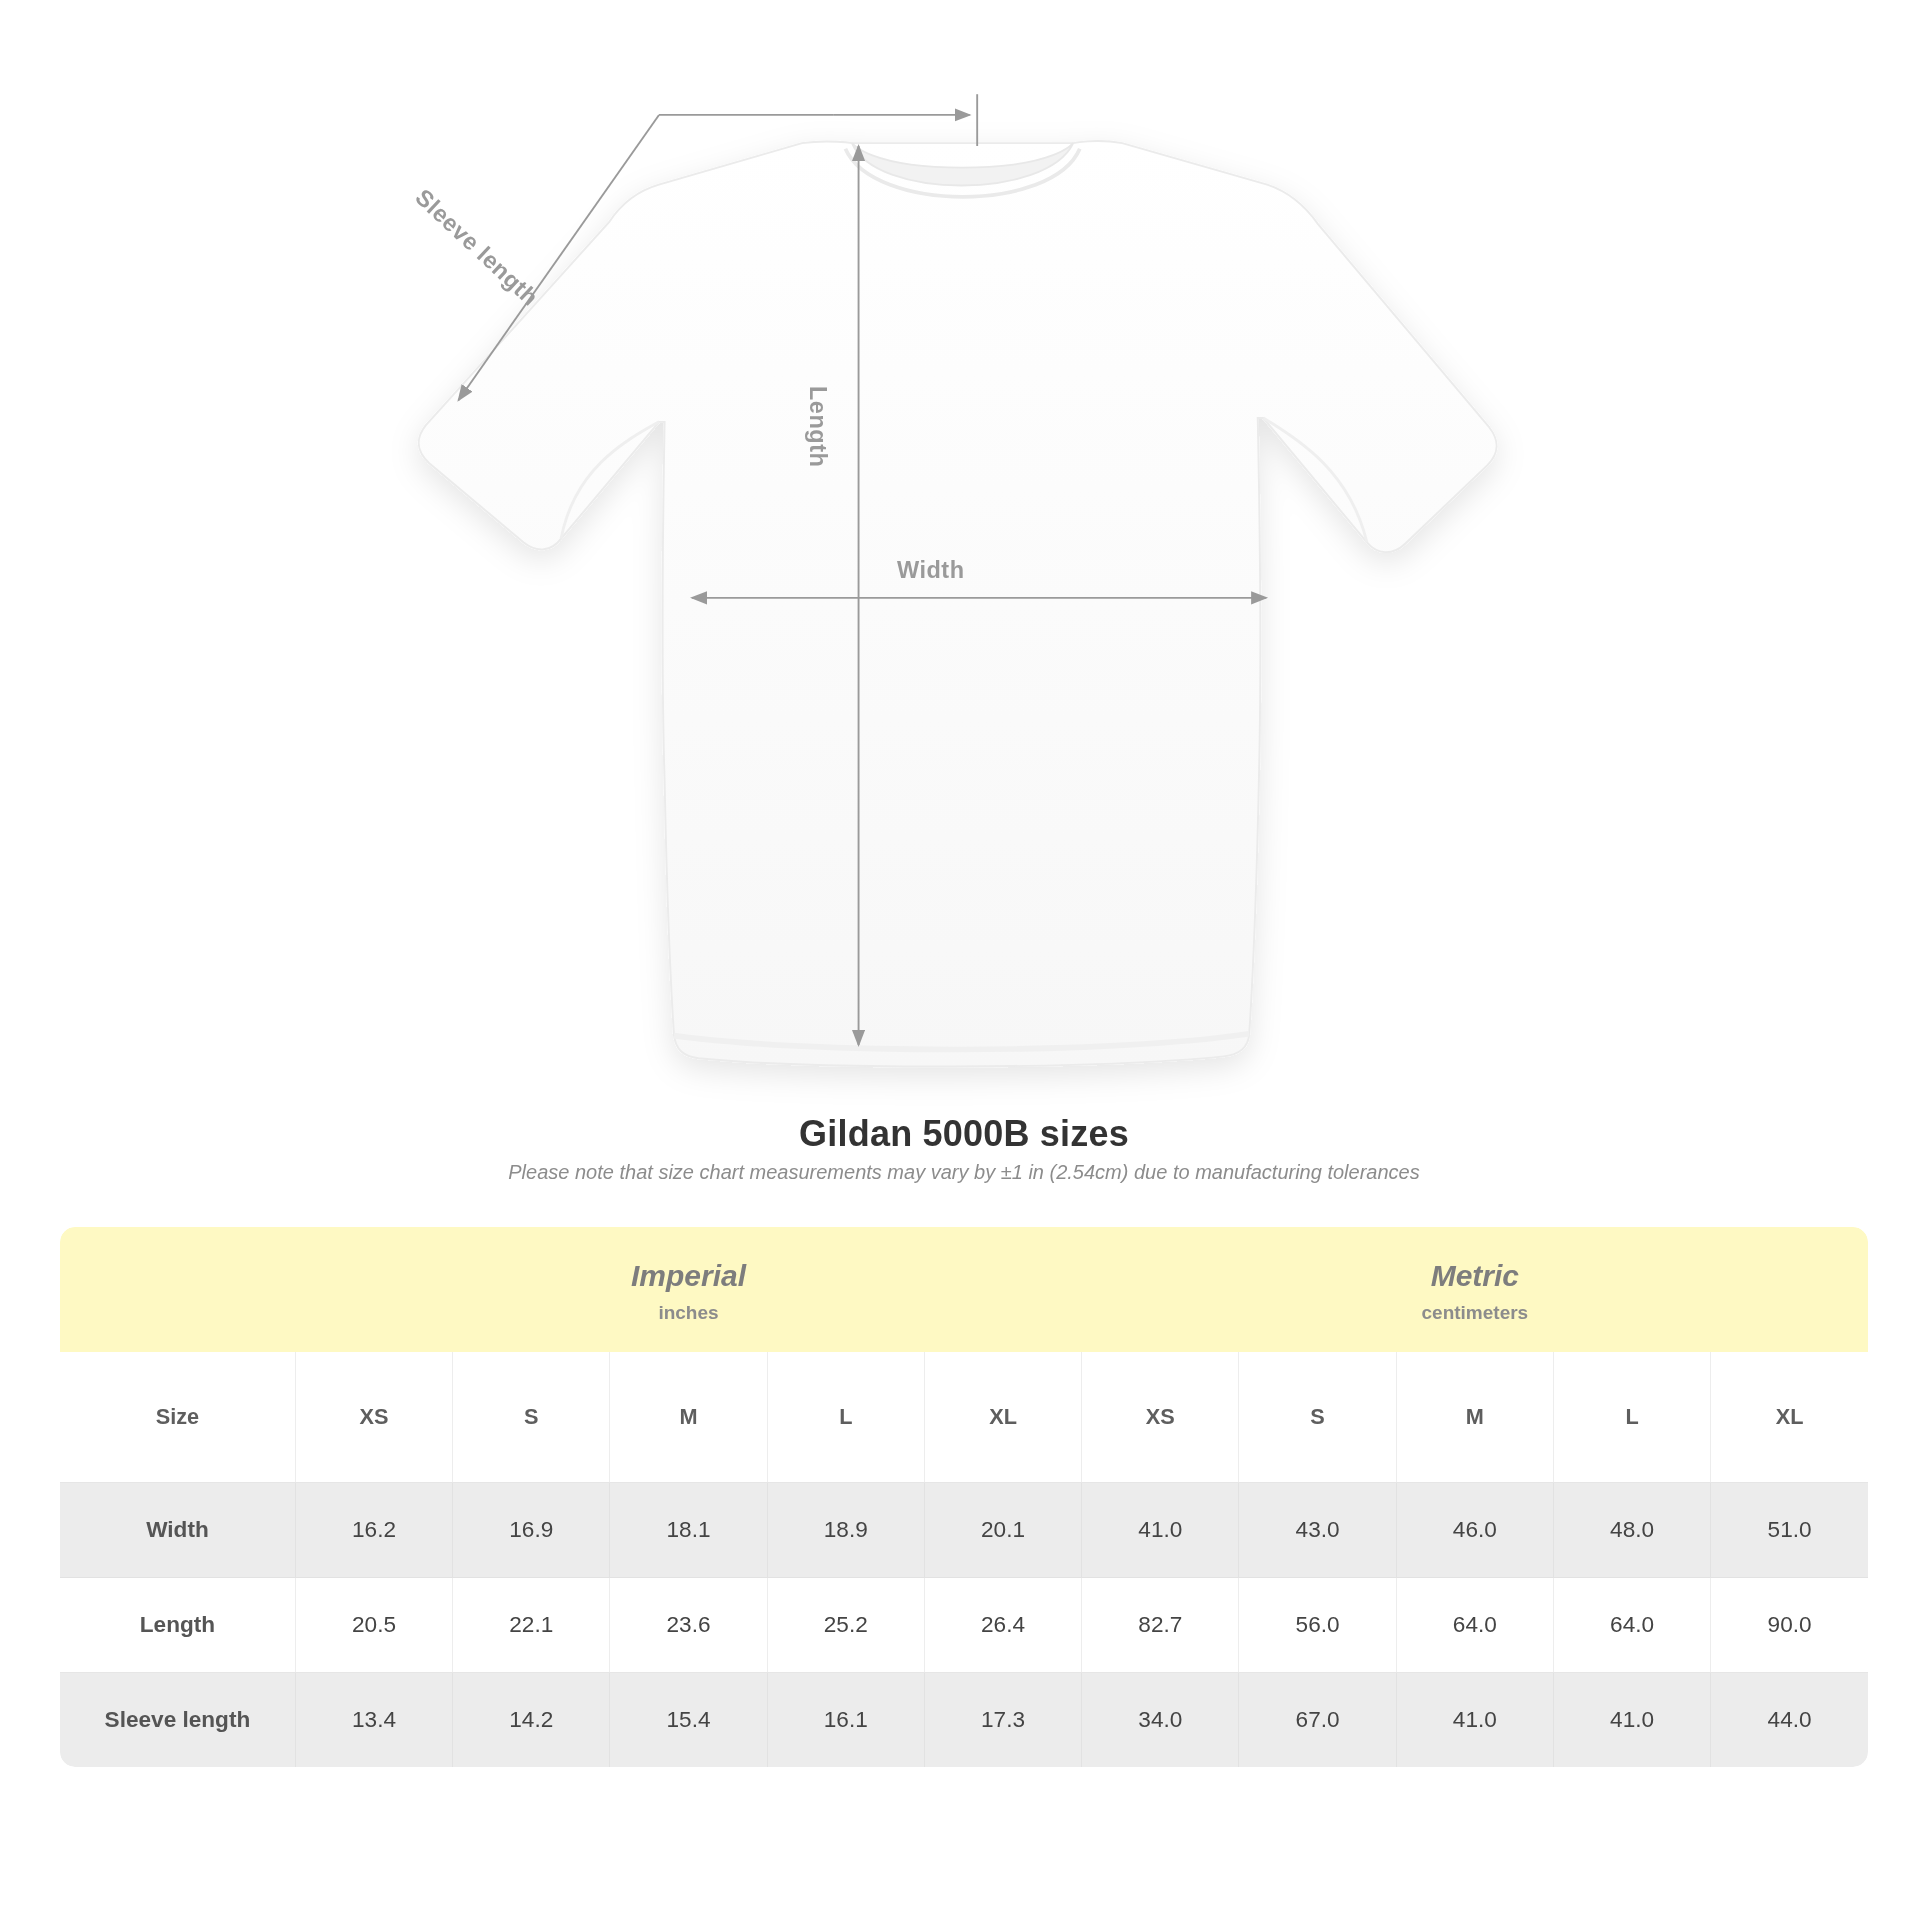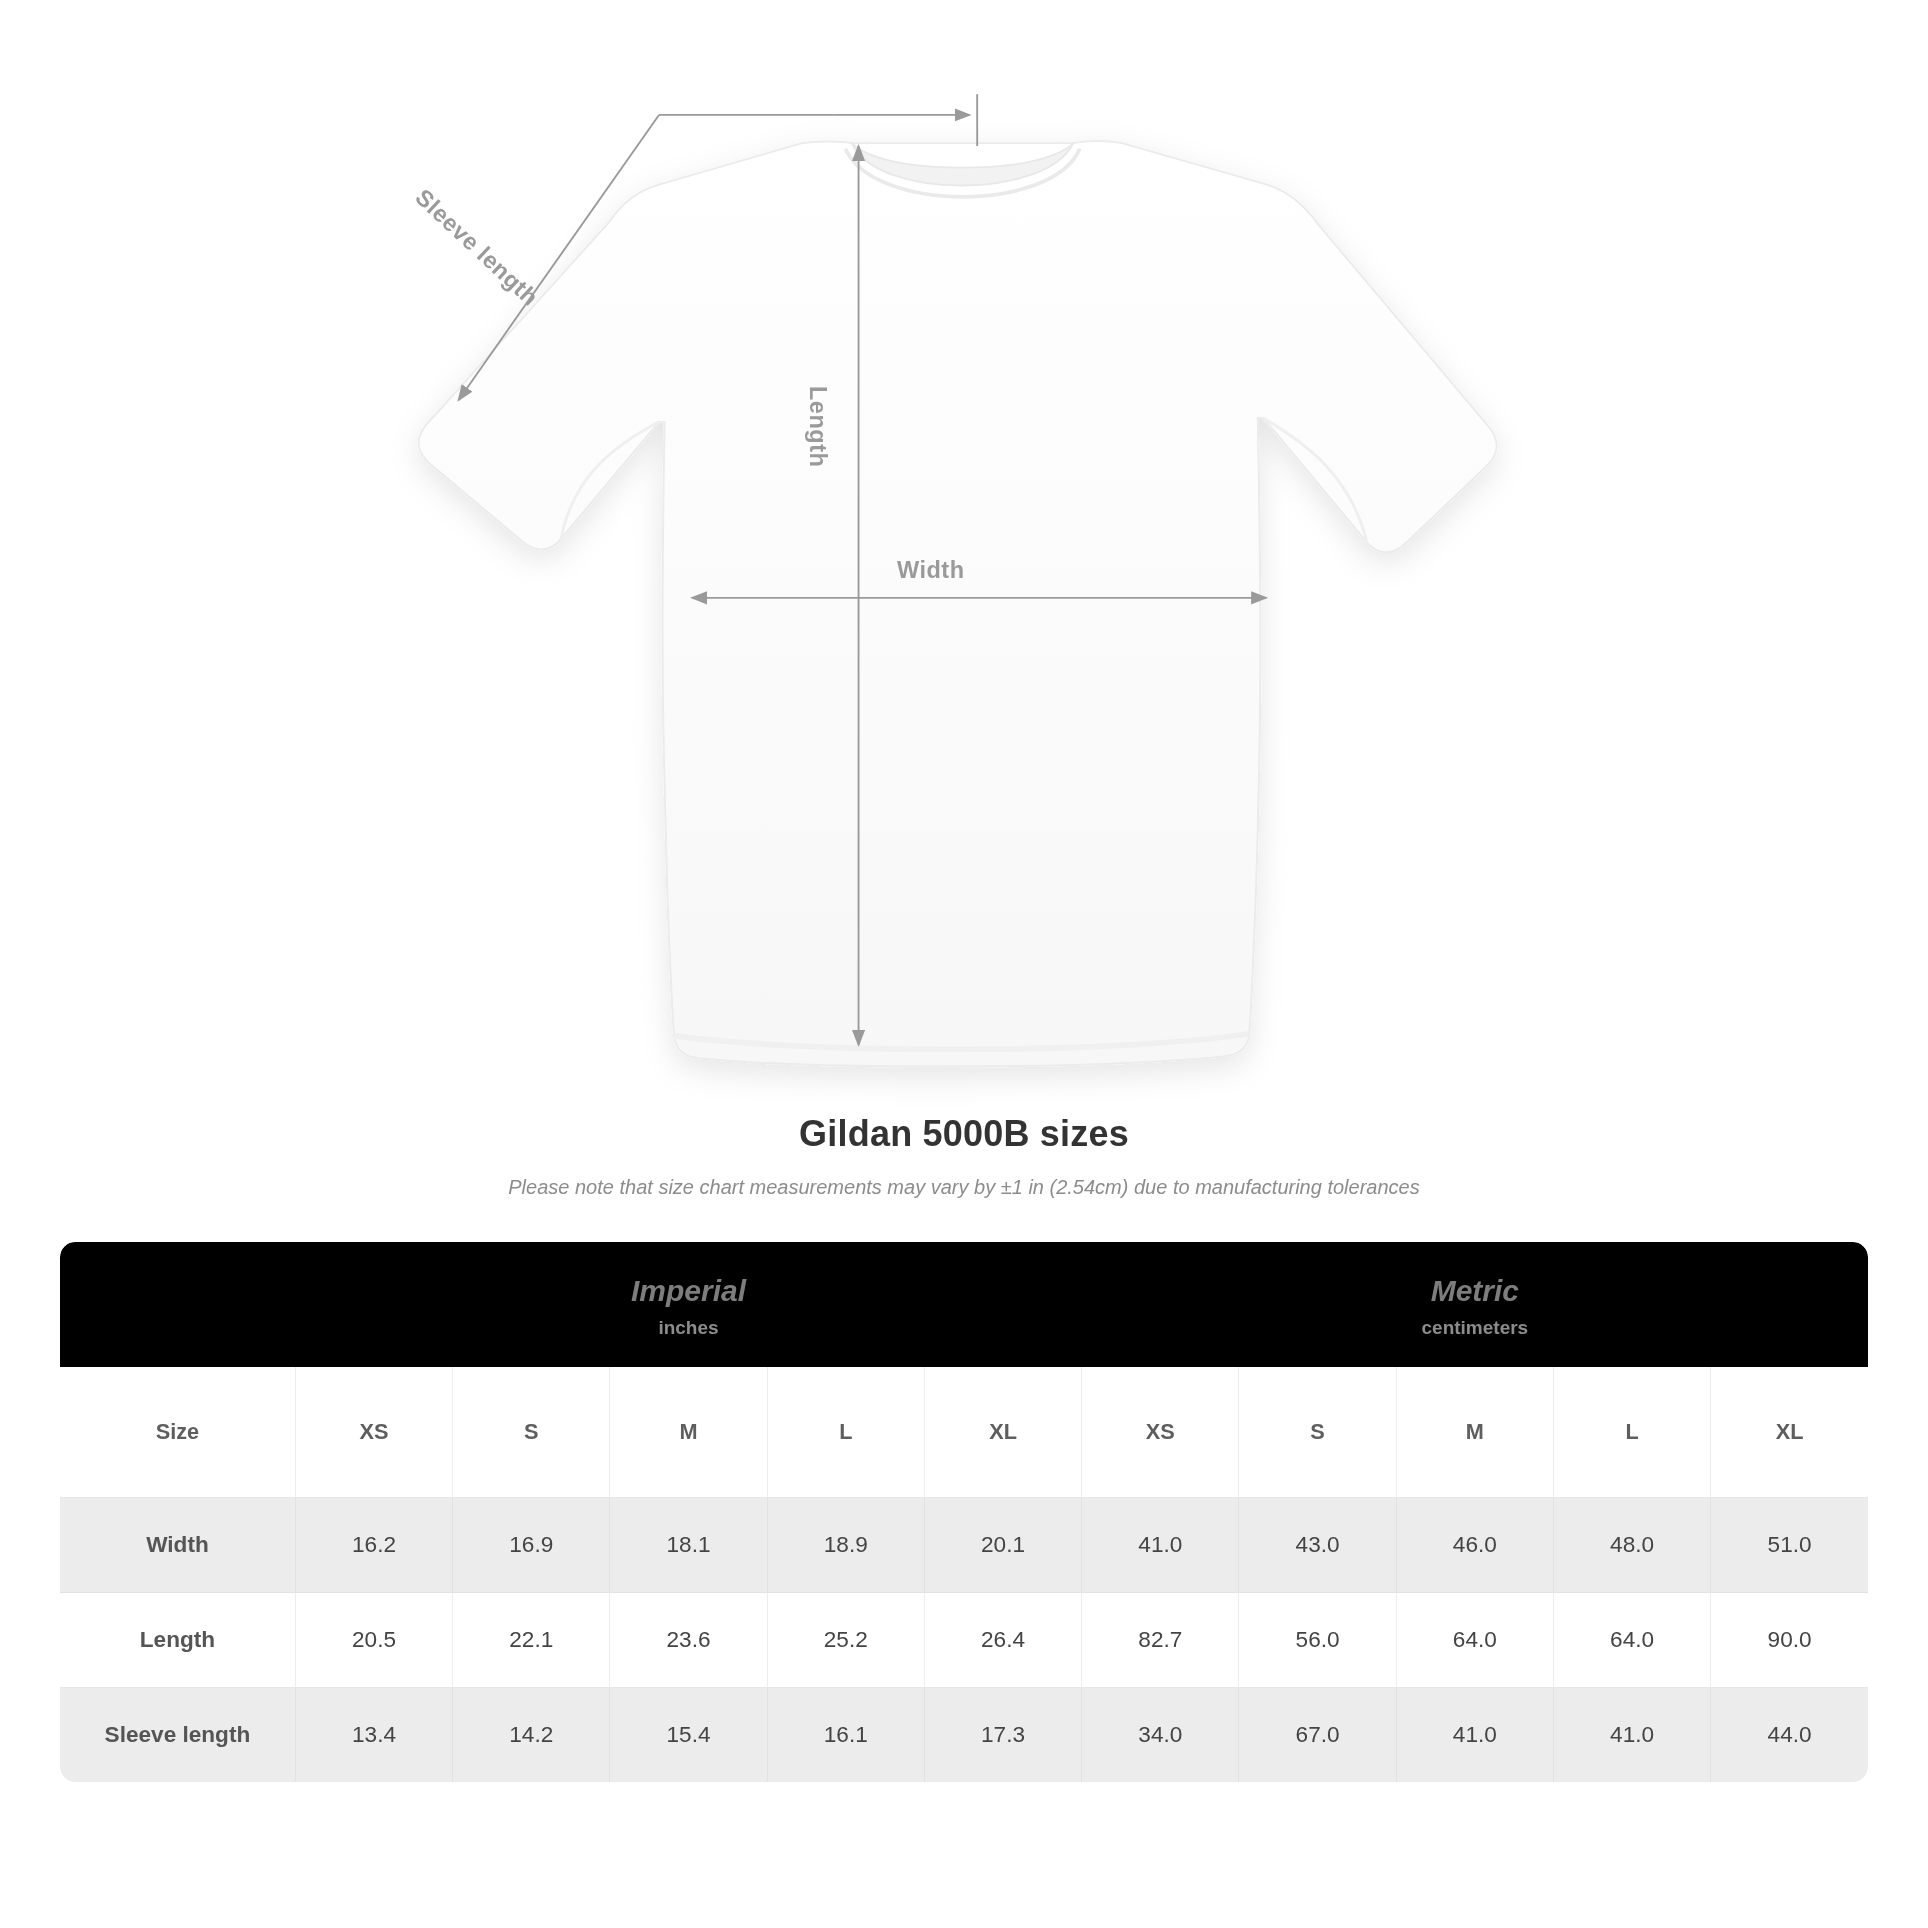--- a/index.html
+++ b/index.html
@@ -70,21 +70,21 @@
     font-size: 36px;
     font-weight: bold;
     color: #333333;
     margin: 0;
     letter-spacing: 0.2px;
   }
   .chart-note {
     font-size: 20px;
     font-style: italic;
     color: #8c8c8c;
-    margin-top: 21px;
+    margin-top: 6px;
   }
 
   
   .table-wrap {
     margin: 43px 60px 0 60px;
   }
   table.size-table {
     width: 1808px;
     border-collapse: collapse;
     table-layout: fixed;
@@ -93,21 +93,21 @@
   }
   table.size-table th,
   table.size-table td {
     border: none;
     text-align: center;
     vertical-align: middle;
   }
 
   
   tr.unit-row th {
-    background: #000000;
+    background: #fef9c3;
     padding: 32px 0 28px 0;
   }
   tr.unit-row th:first-child {
     border-top-left-radius: 15px;
   }
   tr.unit-row th:last-child {
     border-top-right-radius: 15px;
   }
   .unit-name {
     font-size: 30px;

